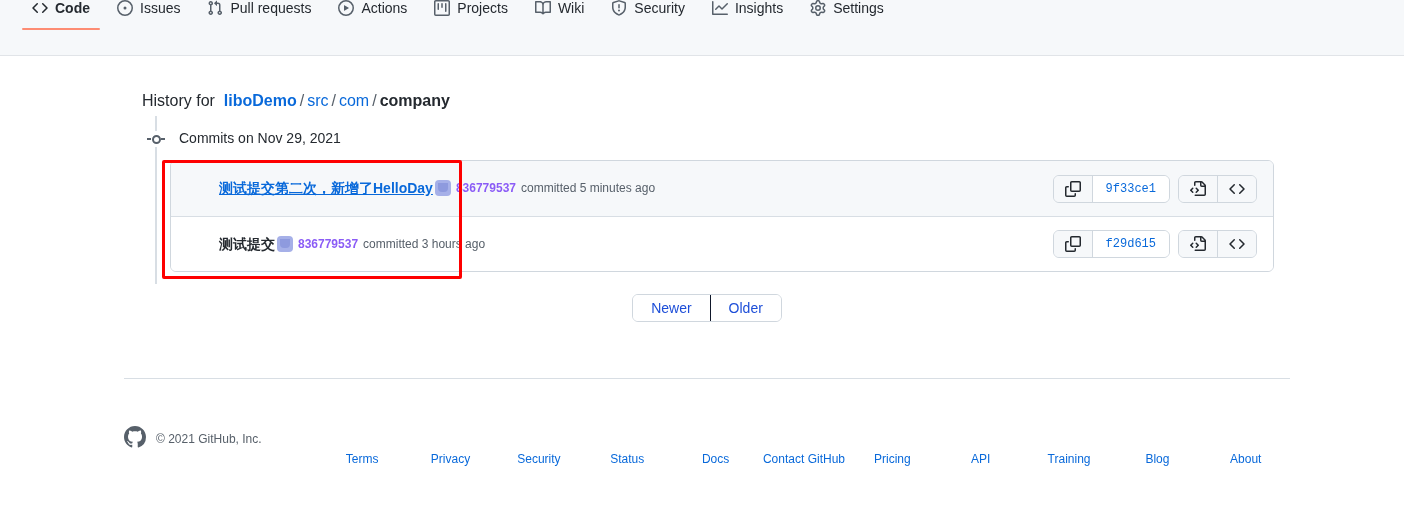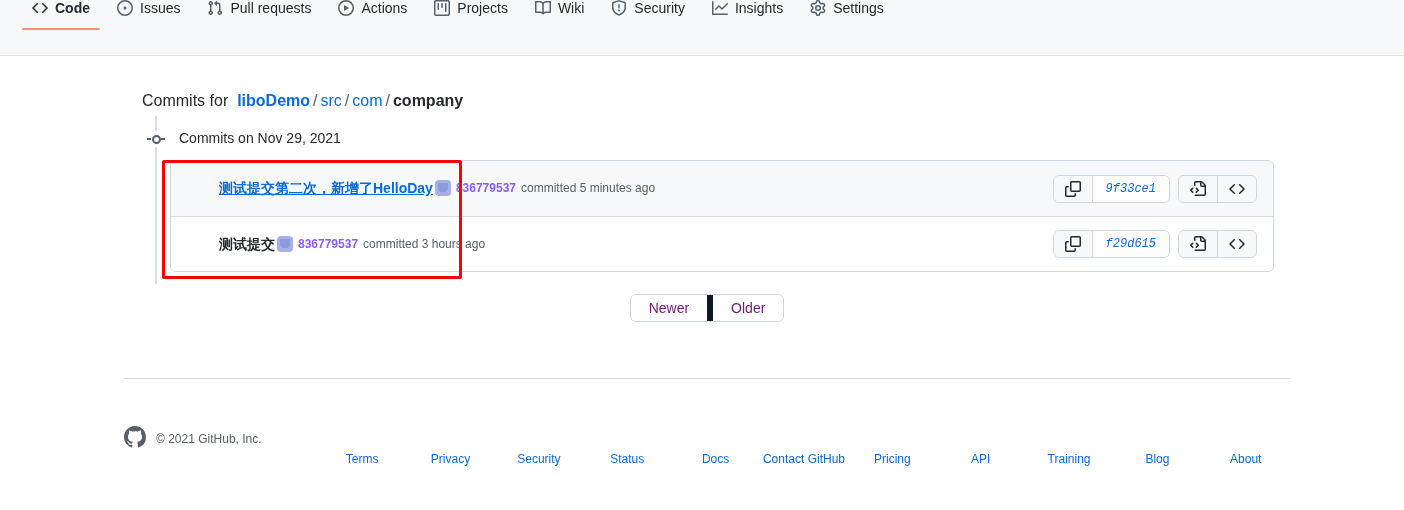--- a/index.html
+++ b/index.html
@@ -191,21 +191,21 @@
     padding-left: 16px;
   }
   .btn-group {
     display: flex;
     border: 1px solid #d0d7de;
     border-radius: 6px;
     overflow: hidden;
     background: #f6f8fa;
     height: 28px;
   }
-  .btn-group > * + * { border-left: 1px solid #d0d7de; font-style: italic; }
+  .btn-group > * + * { border-left: 1px solid #d0d7de; }
   .gbtn {
     display: flex; align-items: center; justify-content: center;
     background: #f6f8fa;
     color: #24292f;
     padding: 0 11px;
     cursor: pointer;
     height: 100%;
   }
   .gbtn.sha {
     font-family: "Liberation Mono", monospace;
@@ -225,25 +225,25 @@
   }
   .pager-group {
     display: flex;
     border: 1px solid #d0d7de;
     border-radius: 6px;
     overflow: hidden;
   }
   .pager-btn {
     padding: 5px 18px;
     font-size: 14px;
-    color: #701a75;
+    color: #1d4ed8;
     background: #ffffff;
     cursor: default;
   }
-  .pager-btn + .pager-btn { border-left: 6px solid #0f172a; }
+  .pager-btn + .pager-btn { border-left: 1px solid #0f172a; }
 
   
   .footer-rule {
     position: absolute;
     left: 0; top: 322px;
     width: 1166px; height: 1px;
     background: #d8dee4;
   }
   .footer {
     position: absolute;
@@ -359,21 +359,21 @@
         </span>
         <span>Settings</span>
       </div>
     </div>
 </div>
 
 <div class="page">
   <div class="container">
 
     <div class="breadcrumb">
-      <span class="bc-prefix">Commits for</span>
+      <span class="bc-prefix">History for</span>
       <span>&nbsp;</span><a class="bc-repo">liboDemo</a><span class="bc-sep">/</span><a class="bc-link">src</a><span class="bc-sep">/</span><a class="bc-link">com</a><span class="bc-sep">/</span><span class="bc-current">company</span>
     </div>
 
     <div class="rail"></div>
     <div class="rail-dot">
         <span class="ring"></span>
       </div>
     <div class="commits-header">Commits on Nov 29, 2021</div>
 
     <div class="commit-box" id="commit-box">

